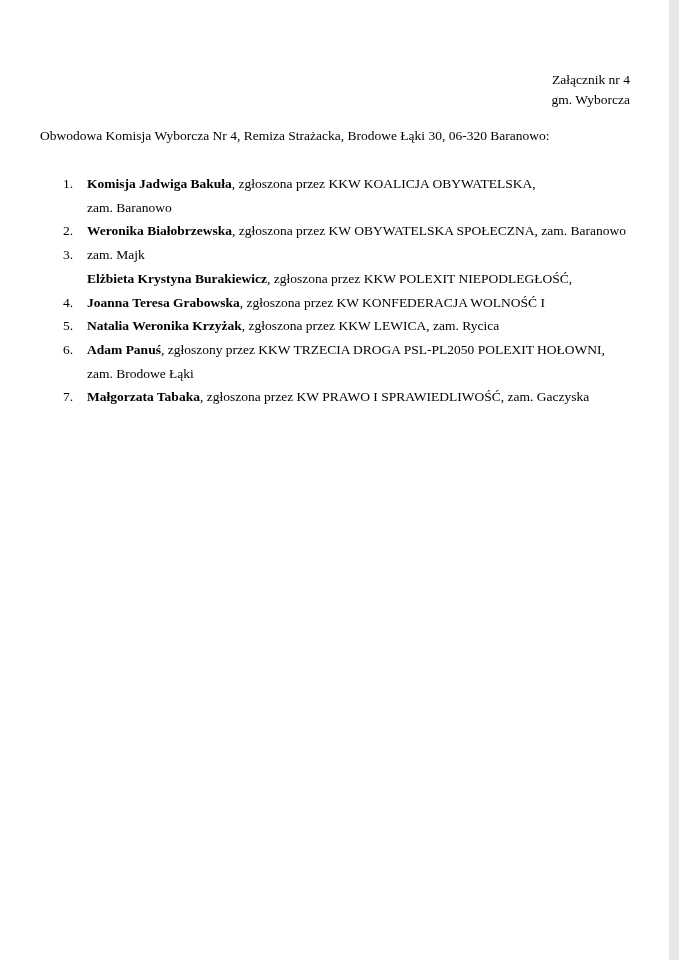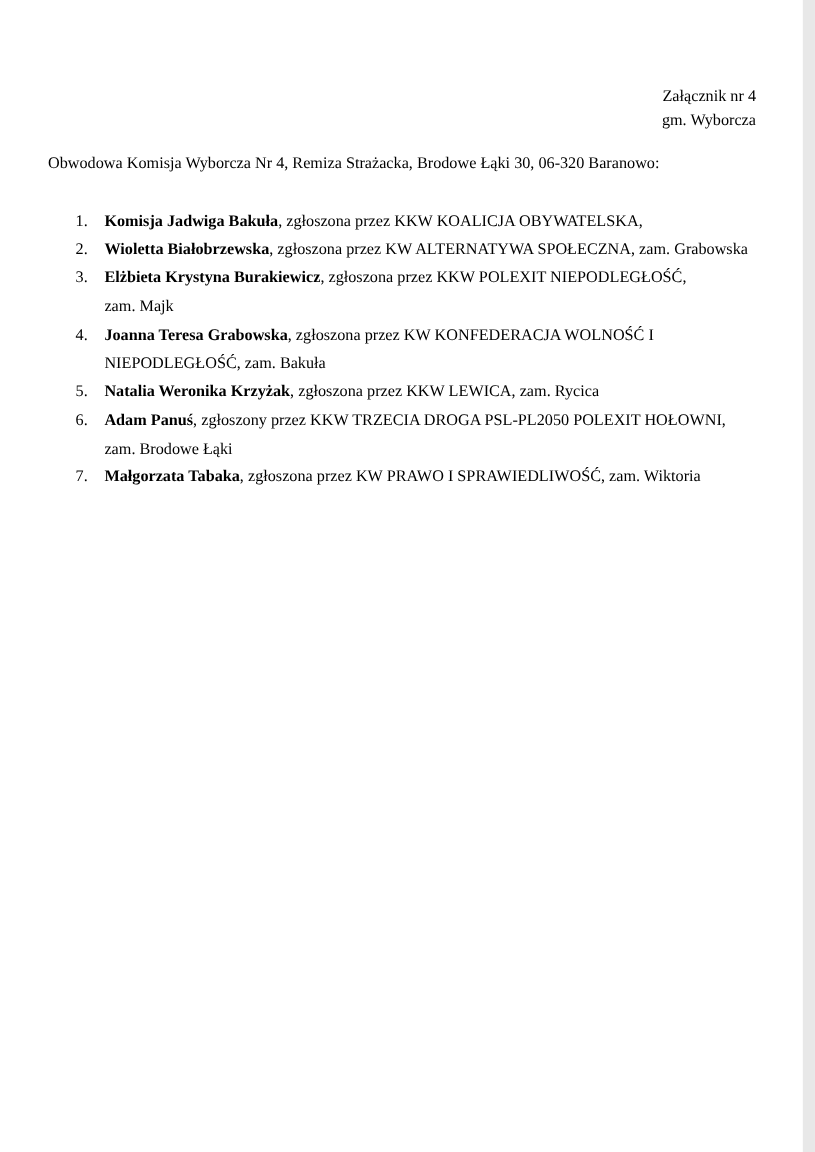--- a/index.html
+++ b/index.html
@@ -66,44 +66,44 @@
   </div>
 
   <div class="intro">Obwodowa Komisja Wyborcza Nr 4, Remiza Strażacka, Brodowe Łąki 30, 06-320 Baranowo:</div>
 
   <div class="members-list">
 
     <div class="member">
       <span class="member-number">1.</span>
       <div class="member-text">
         <div><span class="member-name">Komisja Jadwiga Bakuła</span><span>, zgłoszona przez KKW KOALICJA OBYWATELSKA,</span></div>
+        <div>zam. Baranowo</div>
       </div>
     </div>
 
     <div class="member">
       <span class="member-number">2.</span>
       <div class="member-text">
-        <div><span class="member-name">Wioletta Białobrzewska</span><span>, zgłoszona przez KW ALTERNATYWA SPOŁECZNA, zam. Grabowska</span></div>
+        <div><span class="member-name">Weronika Białobrzewska</span><span>, zgłoszona przez KW OBYWATELSKA SPOŁECZNA, zam. Baranowo</span></div>
         <div></div>
       </div>
     </div>
 
     <div class="member">
       <span class="member-number">3.</span>
       <div class="member-text">
+        <div>zam. Majk</div>
         <div><span class="member-name">Elżbieta Krystyna Burakiewicz</span><span>, zgłoszona przez KKW POLEXIT NIEPODLEGŁOŚĆ,</span></div>
-        <div>zam. Majk</div>
       </div>
     </div>
 
     <div class="member">
       <span class="member-number">4.</span>
       <div class="member-text">
         <div><span class="member-name">Joanna Teresa Grabowska</span><span>, zgłoszona przez KW KONFEDERACJA WOLNOŚĆ I</span></div>
-        <div>NIEPODLEGŁOŚĆ, zam. Bakuła</div>
       </div>
     </div>
 
     <div class="member">
       <span class="member-number">5.</span>
       <div class="member-text">
         <div><span class="member-name">Natalia Weronika Krzyżak</span><span>, zgłoszona przez KKW LEWICA, zam. Rycica</span></div>
         <div></div>
       </div>
     </div>
@@ -112,19 +112,19 @@
       <span class="member-number">6.</span>
       <div class="member-text">
         <div><span class="member-name">Adam Panuś</span><span>, zgłoszony przez KKW TRZECIA DROGA PSL-PL2050 POLEXIT HOŁOWNI,</span></div>
         <div>zam. Brodowe Łąki</div>
       </div>
     </div>
 
     <div class="member">
       <span class="member-number">7.</span>
       <div class="member-text">
-        <div><span class="member-name">Małgorzata Tabaka</span><span>, zgłoszona przez KW PRAWO I SPRAWIEDLIWOŚĆ, zam. Wiktoria</span></div>
+        <div><span class="member-name">Małgorzata Tabaka</span><span>, zgłoszona przez KW PRAWO I SPRAWIEDLIWOŚĆ, zam. Gaczyska</span></div>
         <div></div>
       </div>
     </div>
 
   </div>
 </div>
 
 </body></html>

